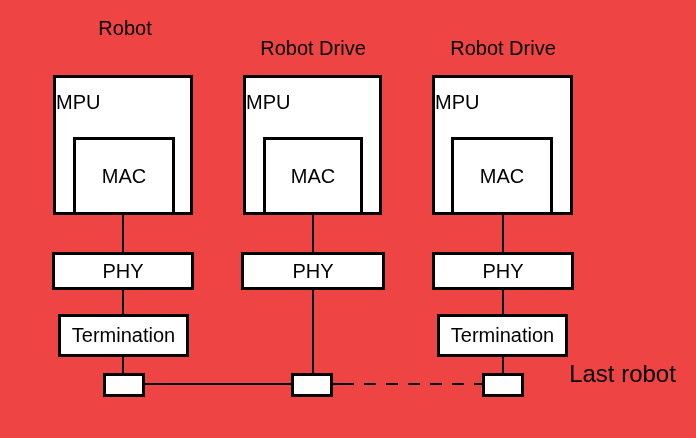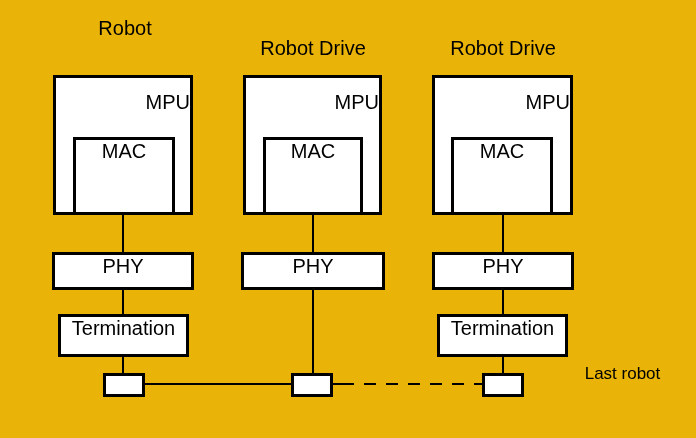--- a/index.html
+++ b/index.html
@@ -4,55 +4,55 @@
 <style>
   html, body {
     margin: 0;
     padding: 0;
     background: #ffffff;
   }
   .canvas {
     position: relative;
     width: 696px;
     height: 438px;
-    background: #eab308;
+    background: #ef4444;
     font-family: "Liberation Sans", sans-serif;
     color: #000000;
     overflow: hidden;
   }
   .title {
     position: absolute;
     text-align: center;
     font-size: 20px;
     line-height: 25px;
     color: #000000;
     white-space: nowrap;
   }
   .box {
     position: absolute;
     border: 3px solid #000000;
     background: #ffffff;
     box-sizing: border-box;
   }
   .flex-center {
     display: flex;
-    align-items: flex-start;
+    align-items: center;
     justify-content: center;
   }
   .box-label {
     font-size: 20px;
     color: #000000;
     white-space: nowrap;
   }
   .mpu-label {
     position: absolute;
     left: 0;
     right: 0;
     top: 13px;
-    text-align: right;
+    text-align: left;
   }
   .mac {
     bottom: -3px;
     height: 78px;
   }
   .vline {
     position: absolute;
     width: 2px;
     background: #000000;
   }
@@ -65,21 +65,21 @@
     position: absolute;
     height: 2px;
     background: repeating-linear-gradient(90deg, #000000 0 12px, transparent 12px 22px);
   }
   .annotation {
     position: absolute;
     left: 560px;
     top: 361px;
     width: 125px;
     text-align: center;
-    font-size: 17px;
+    font-size: 24px;
     line-height: 25px;
     color: #000000;
   }
 
   
   #t1 { left: 45px;  top: 16px; width: 160px; }
   #t2 { left: 233px; top: 36px; width: 160px; }
   #t3 { left: 423px; top: 36px; width: 160px; }
 
   

